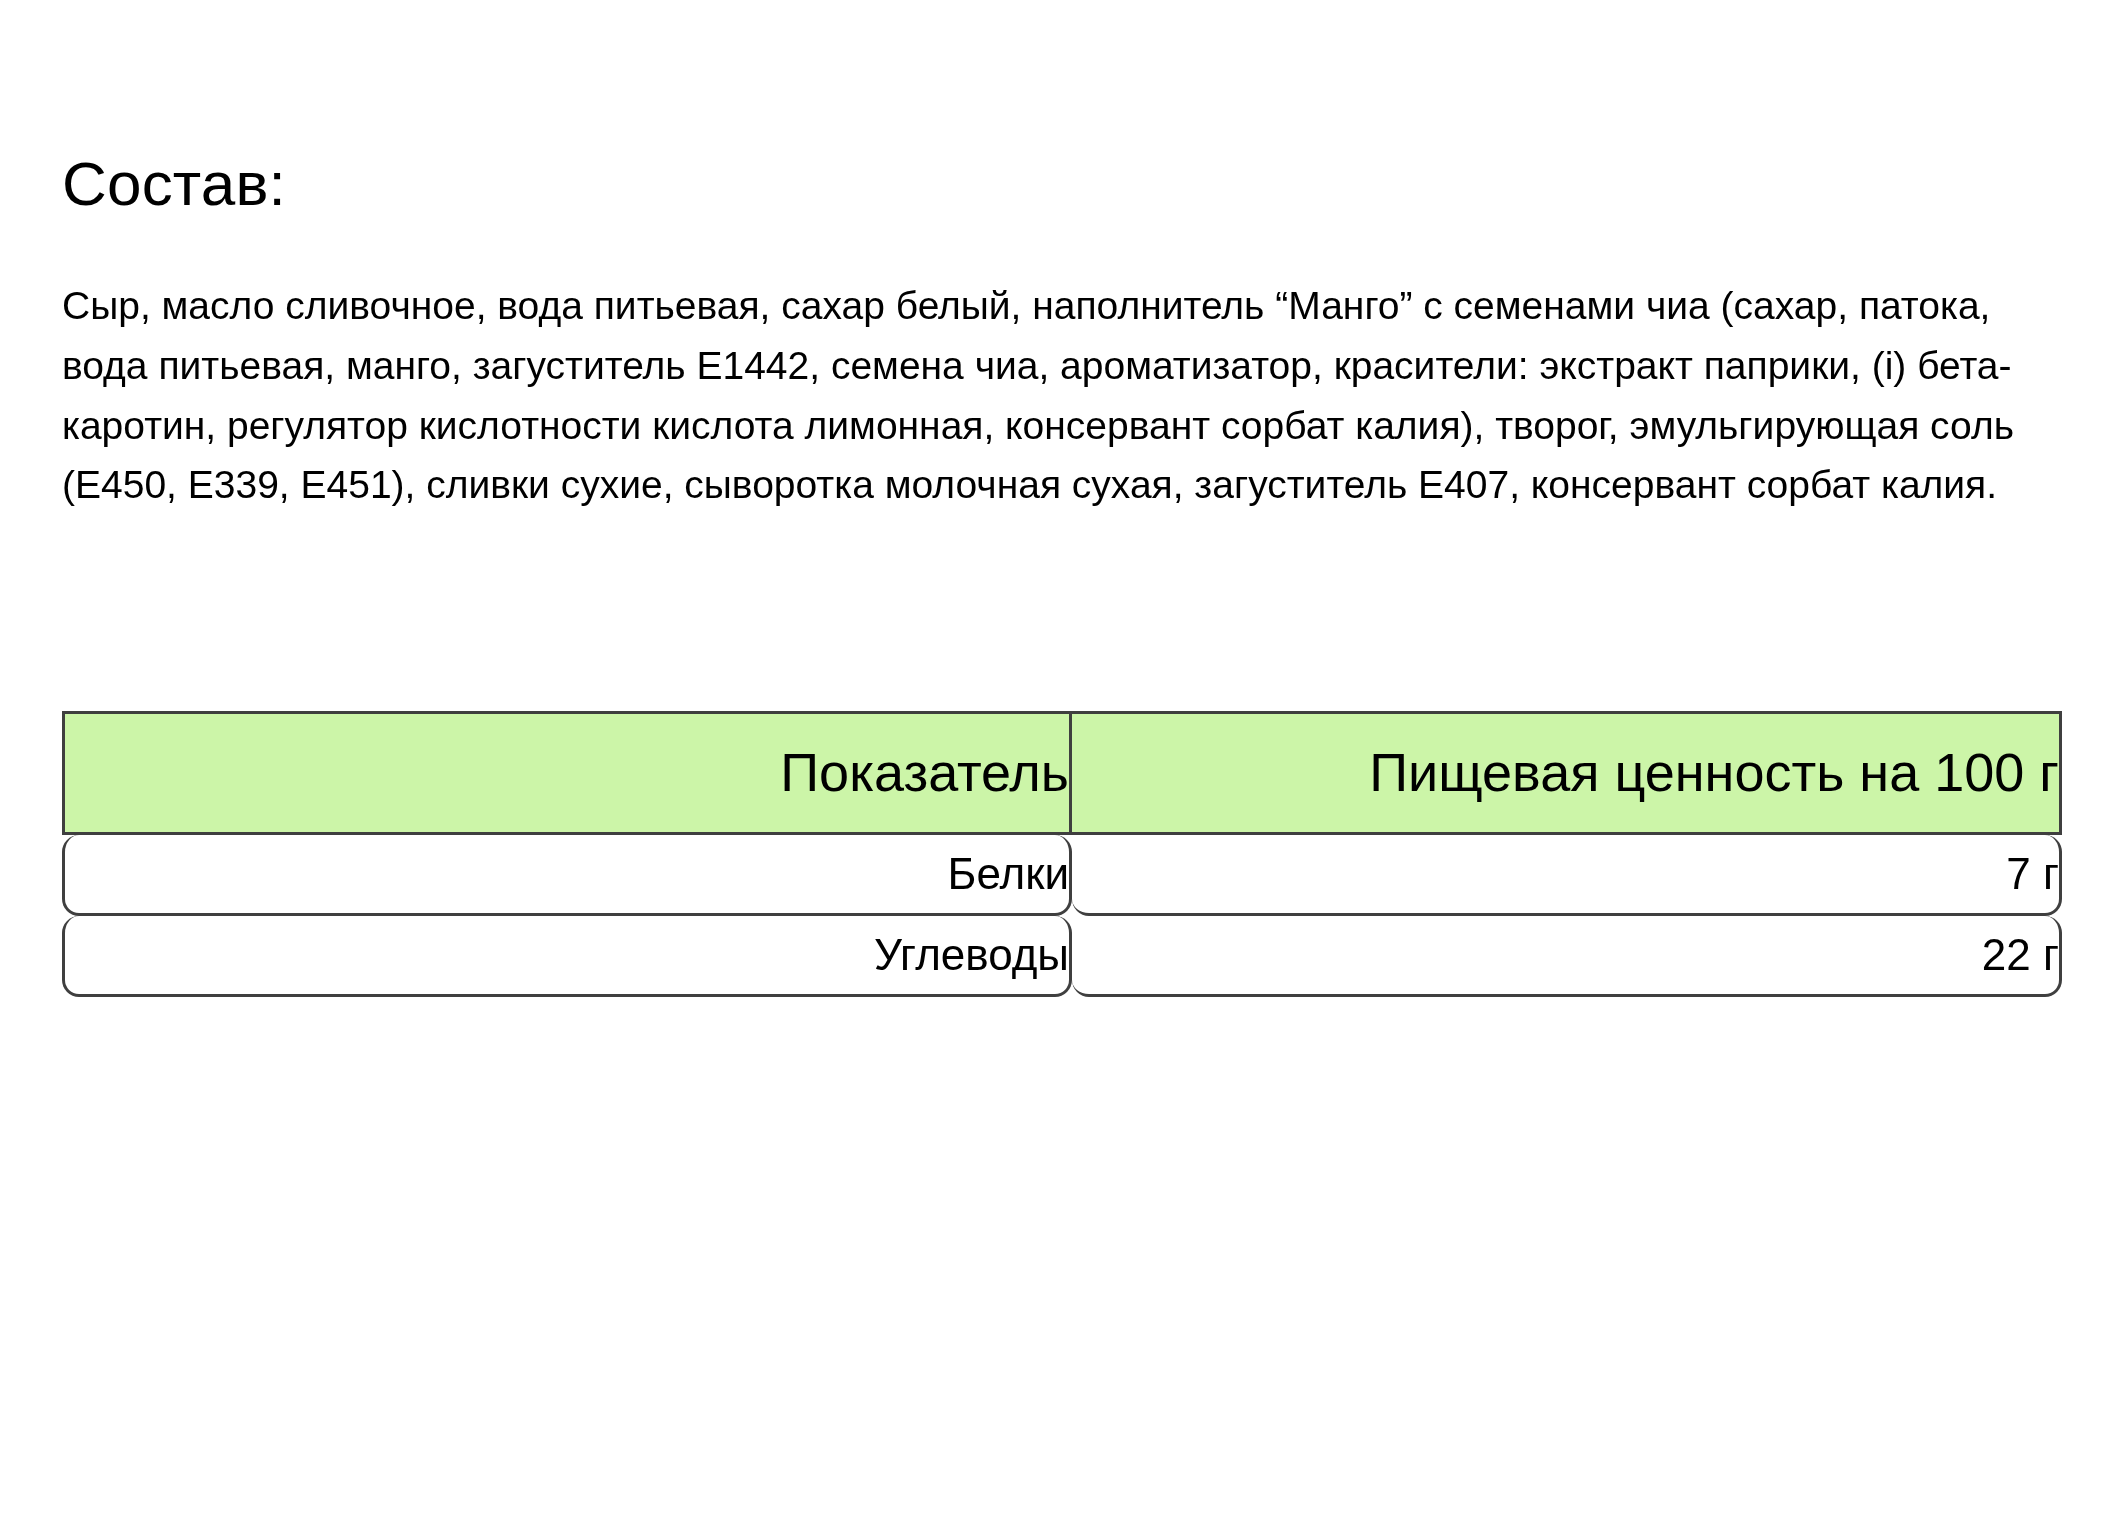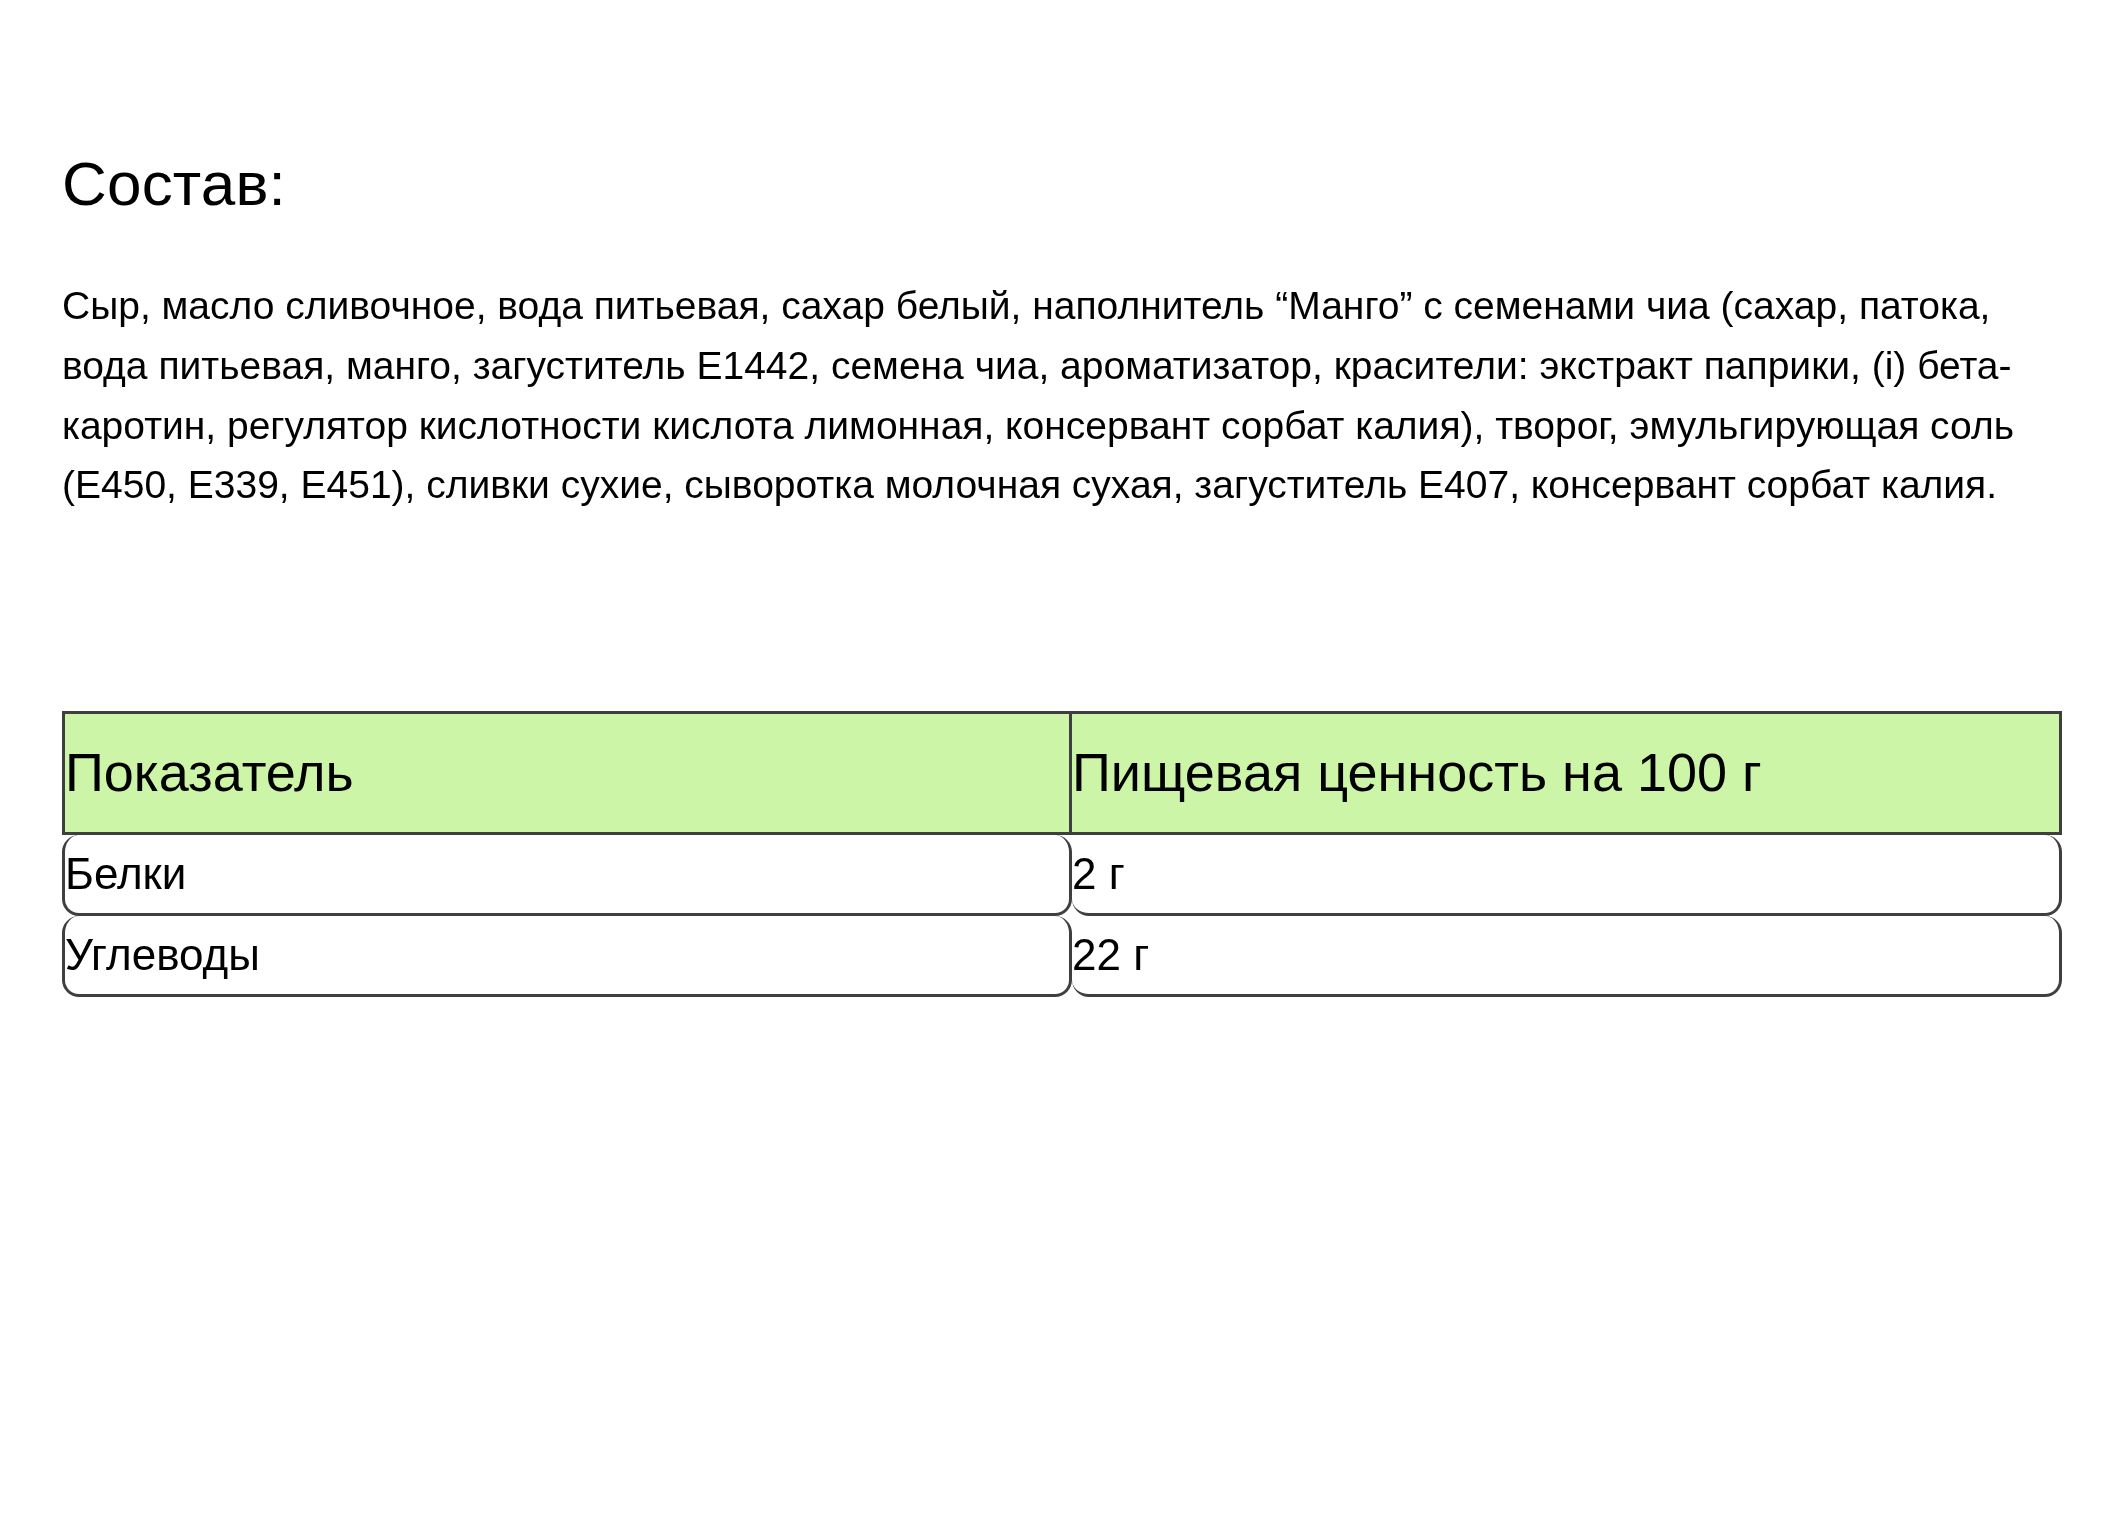--- a/index.html
+++ b/index.html
@@ -40,21 +40,21 @@
   }
   table.nutrition {
     border-collapse: separate;
     border-spacing: 0;
     width: 2000px;
     table-layout: fixed;
   }
   table.nutrition td,
   table.nutrition th {
     border: 3px solid #3f3f3f;
-    text-align: left;
+    text-align: right;
     font-weight: 400;
     padding: 0;
     vertical-align: middle;
   }
   table.nutrition tr.head th {
     background: #ccf5a8;
     font-size: 54px;
     height: 118px;
     line-height: 1.05;
   }
@@ -91,21 +91,21 @@
         <col class="col-indicator">
         <col class="col-value">
       </colgroup>
       <tbody>
         <tr class="head">
           <th>Показатель</th>
           <th>Пищевая ценность на 100 г</th>
         </tr>
         <tr class="row">
           <td>Белки</td>
-          <td>2 г</td>
+          <td>7 г</td>
         </tr>
         <tr class="row">
           <td>Углеводы</td>
           <td>22 г</td>
         </tr>
       </tbody>
     </table>
   </div>
 
 </div>

